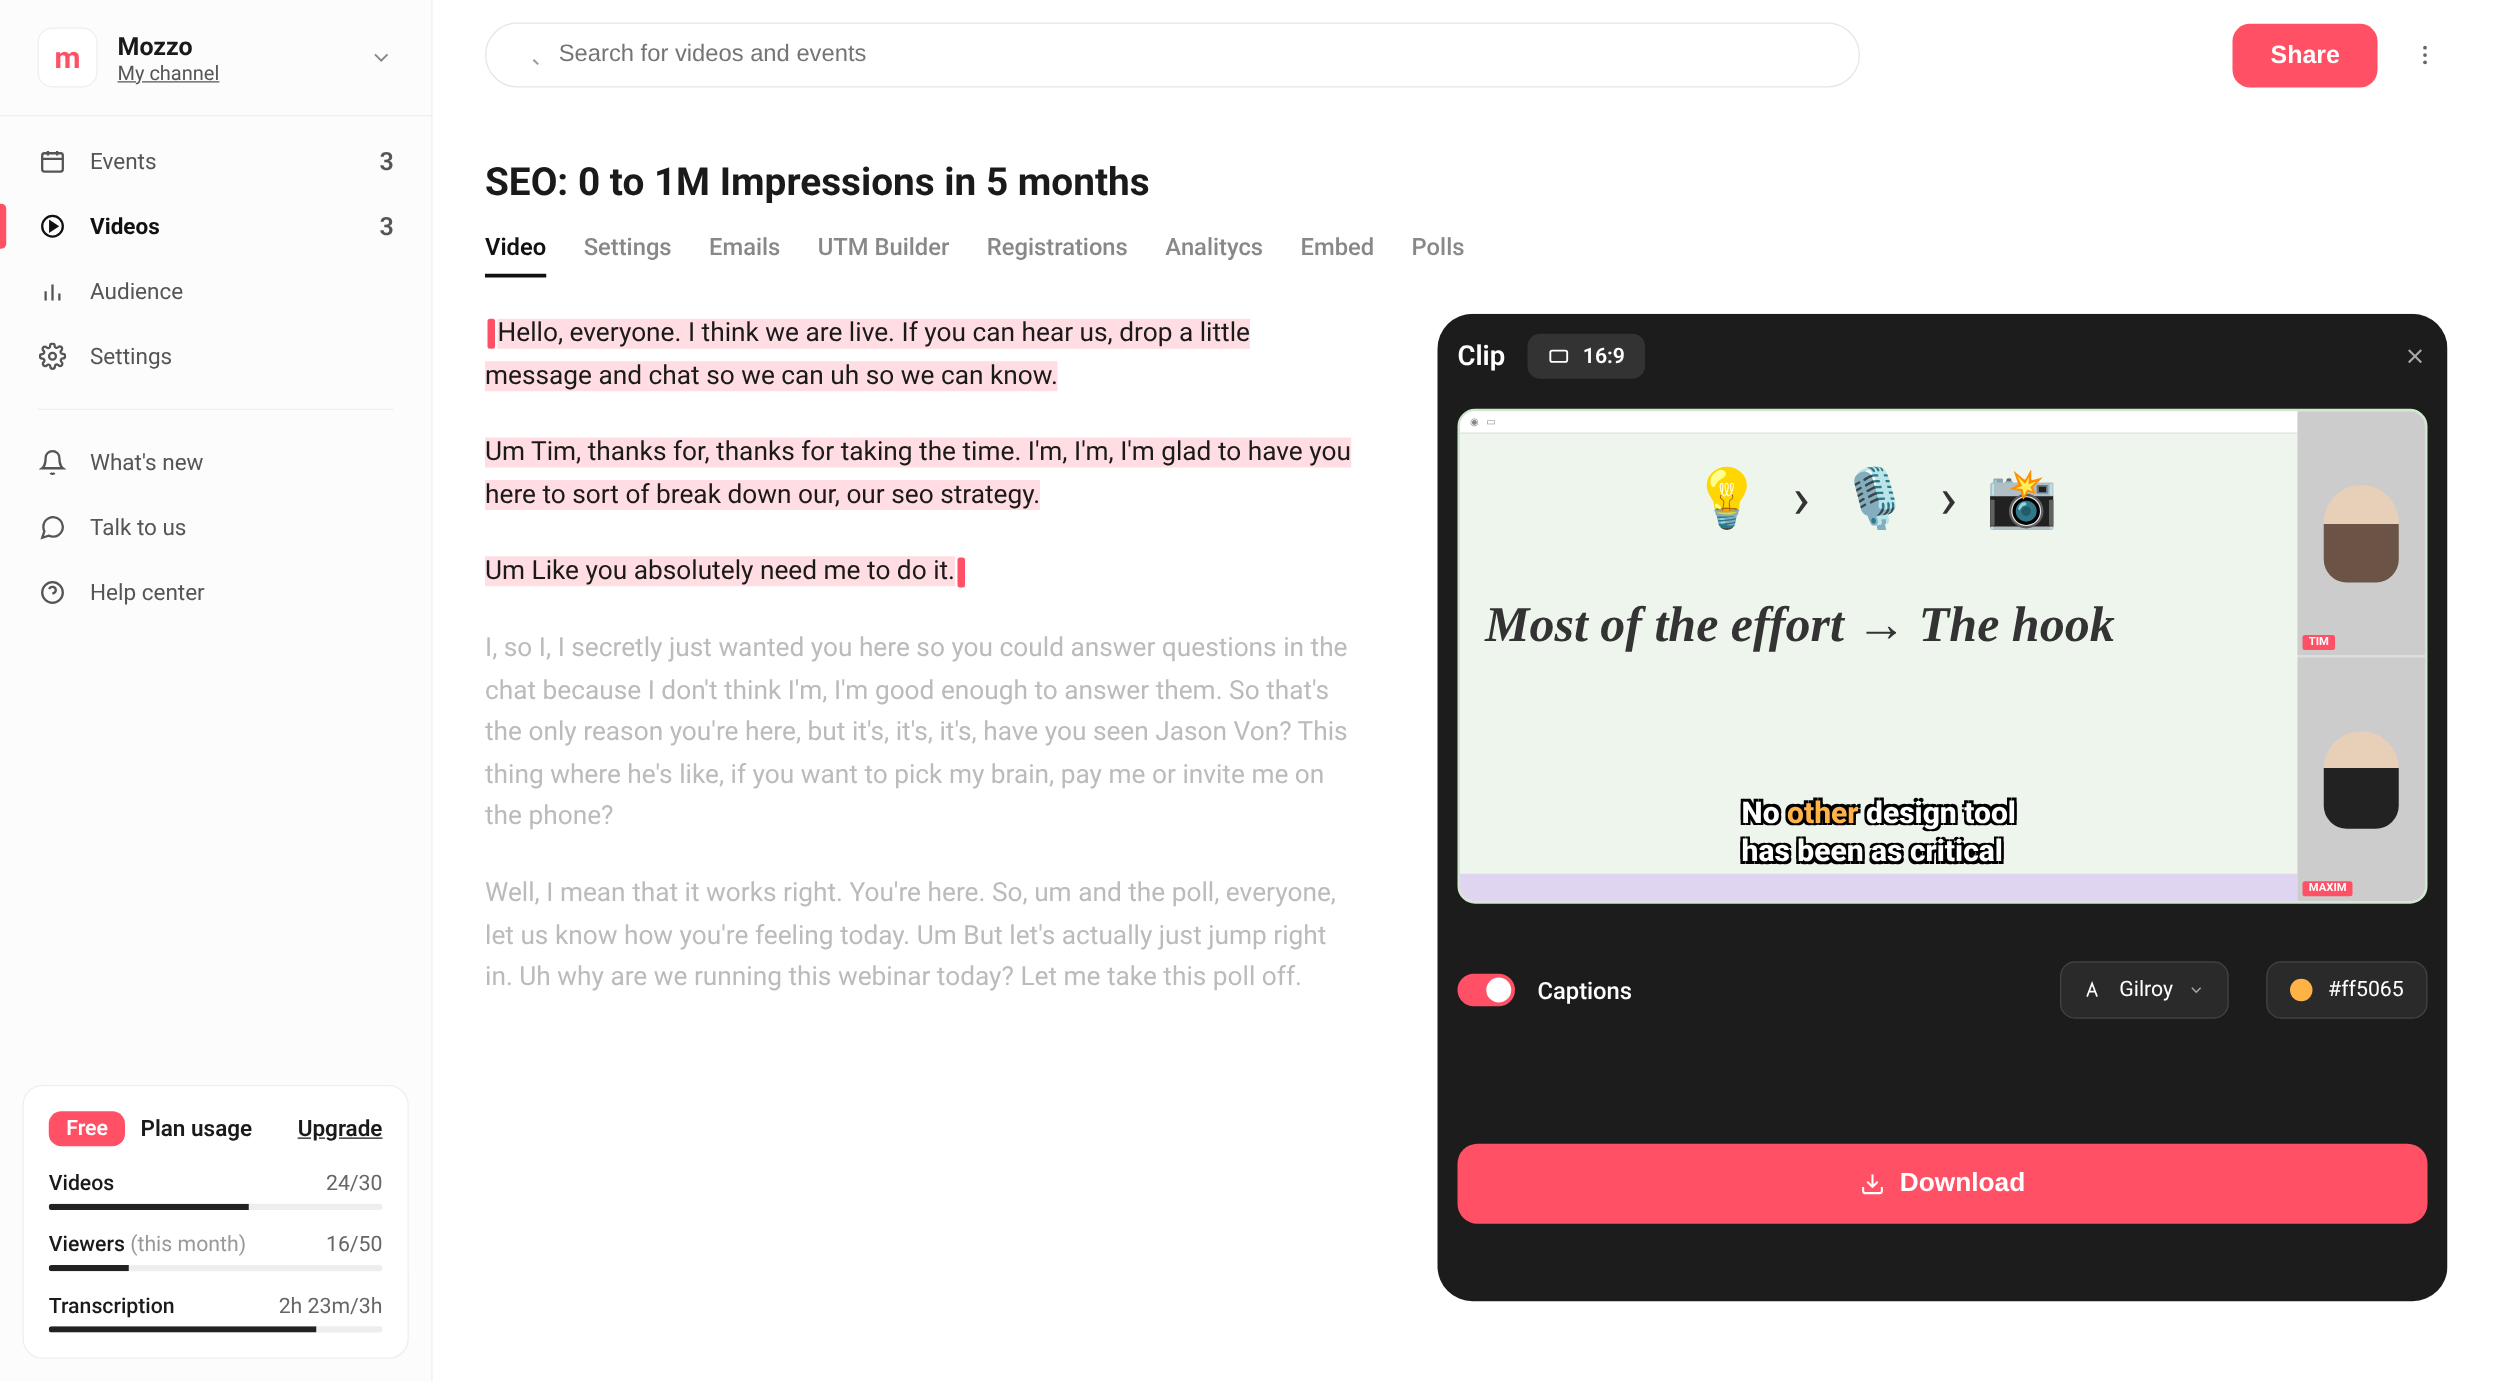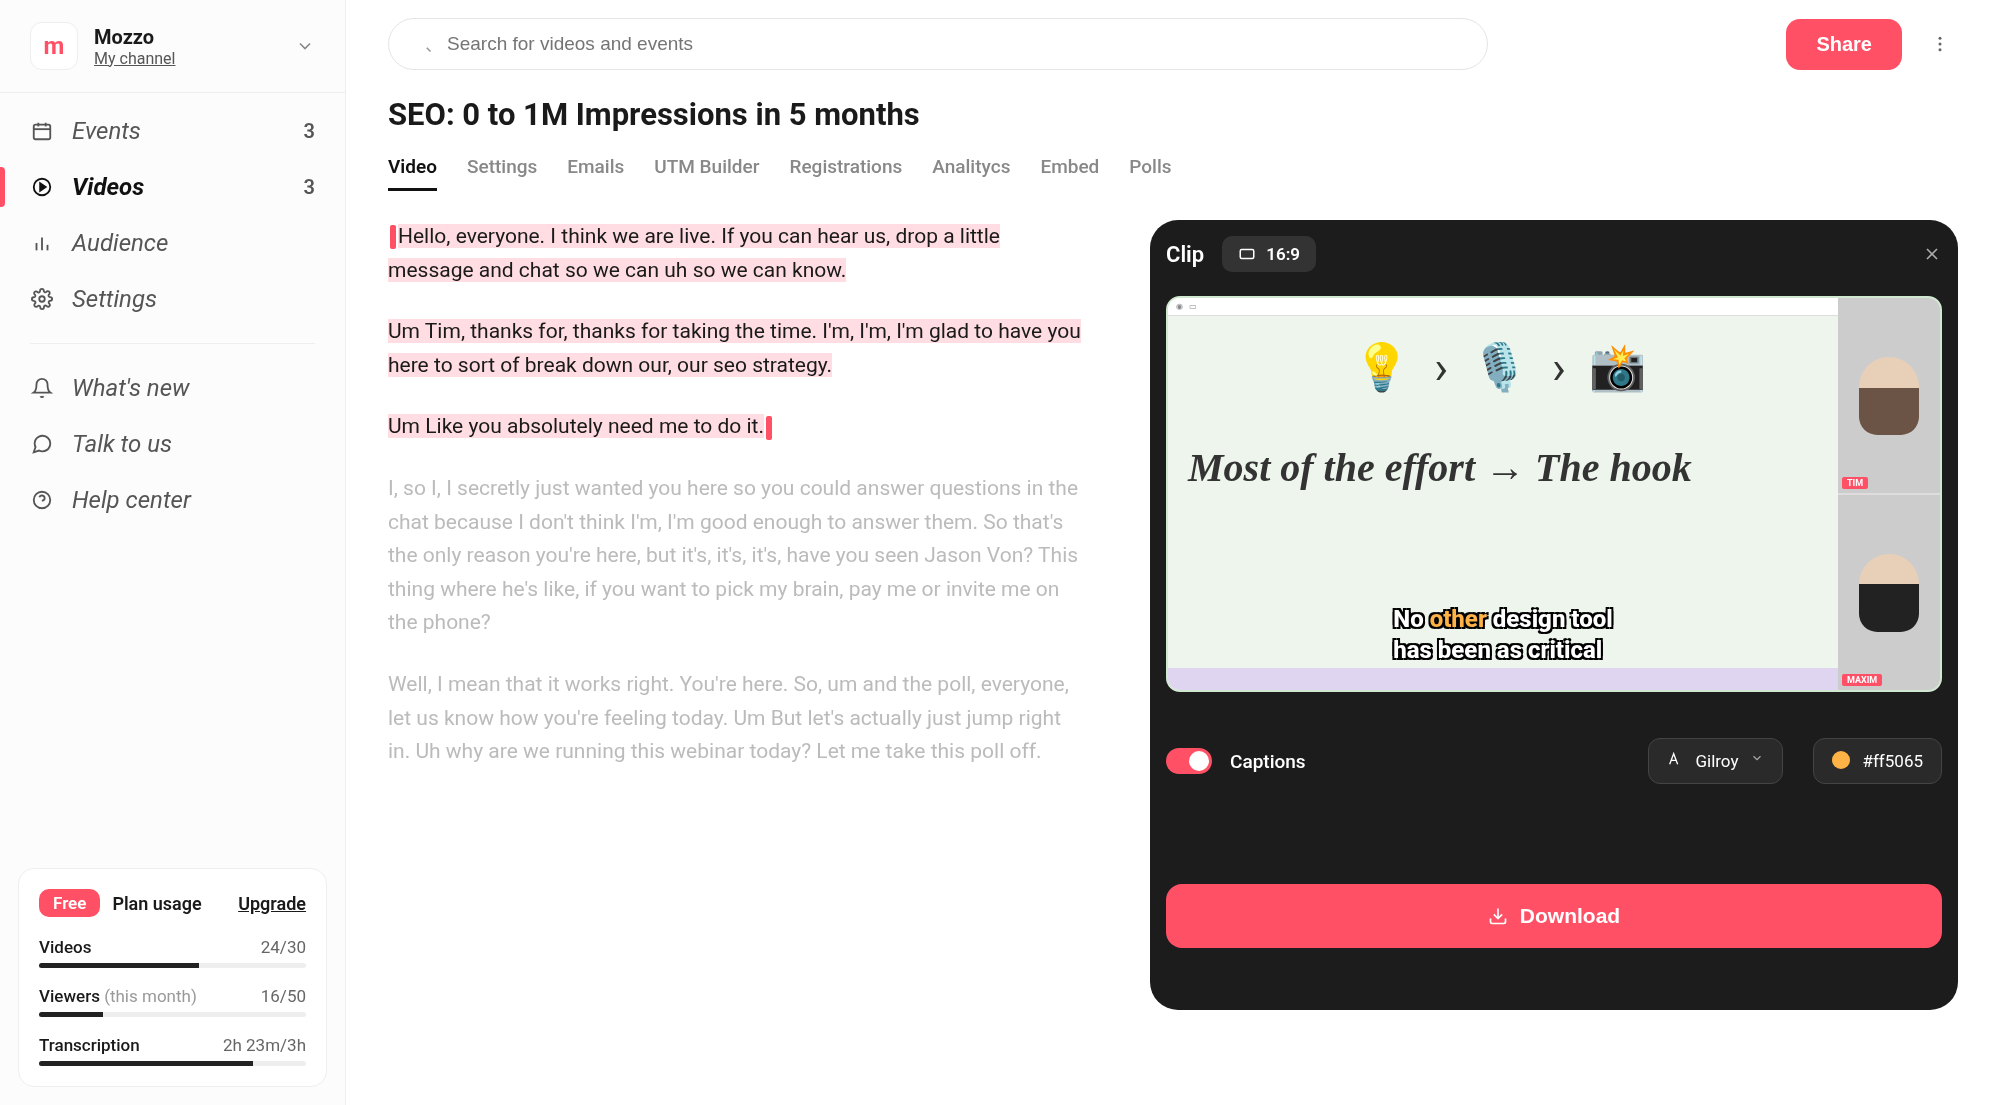--- a/index.html
+++ b/index.html
@@ -11,36 +11,36 @@
 .brand-text { flex: 1; }
 .brand-name { font-weight: 700; font-size: 20px; }
 .brand-sub { font-size: 16px; text-decoration: underline; color: #555; }
 .brand-chevron { color: #888; font-size: 20px; }
 .nav { padding: 10px 0; border-top: 1px solid #eee; }
 .nav-item { display: flex; align-items: center; padding: 14px 30px; gap: 18px; cursor: pointer; color: #555; position: relative; }
 .nav-item.active { color: #111; font-weight: 700; }
 .nav-item.active::before { content: ''; position: absolute; left: 0; top: 8px; bottom: 8px; width: 5px; background: #ff5065; border-radius: 0 4px 4px 0; }
 .nav-icon { width: 24px; height: 24px; display: flex; align-items: center; justify-content: center; }
 .nav-icon svg { width: 22px; height: 22px; stroke: currentColor; fill: none; stroke-width: 2; }
-.nav-label { flex: 1; font-size: 24px; font-style: italic; }
+.nav-label { flex: 1; font-size: 18px; }
 .nav-count { font-size: 20px; color: #555; font-weight: 600; }
 .nav-divider { height: 1px; background: #eee; margin: 16px 30px; }
 .plan-card { margin: auto 18px 18px; background: #fff; border: 1px solid #eee; border-radius: 16px; padding: 20px; }
 .plan-header { display: flex; align-items: center; gap: 12px; margin-bottom: 20px; }
 .pill { background: #ff5065; color: #fff; border-radius: 10px; padding: 4px 14px; font-weight: 600; font-size: 17px; }
 .plan-usage { font-weight: 600; font-size: 18px; }
 .upgrade { margin-left: auto; text-decoration: underline; font-size: 18px; font-weight: 600; cursor: pointer; }
 .stat { margin-bottom: 18px; }
 .stat-row { display: flex; justify-content: space-between; font-size: 17px; margin-bottom: 6px; }
 .stat-label { font-weight: 500; }
 .stat-sub { color: #999; font-weight: 400; }
 .stat-val { color: #666; }
 .bar { height: 5px; background: #eee; border-radius: 3px; overflow: hidden; }
 .bar-fill { height: 100%; background: #222; }
-.main { flex: 1; display: flex; flex-direction: column; }
+.main { flex: 1; display: flex; flex-direction: column; gap: 31px; }
 .topbar { display: flex; align-items: center; padding: 18px 42px; gap: 20px; }
 .search { flex: 1; max-width: 1100px; display: flex; align-items: center; border: 1px solid #e5e5e5; border-radius: 40px; padding: 14px 24px; gap: 14px; color: #999; }
 .search input { border: none; outline: none; font-size: 19px; flex: 1; background: transparent; }
 .share-btn { background: #ff5065; color: #fff; border: none; border-radius: 14px; padding: 14px 30px; font-size: 20px; font-weight: 700; cursor: pointer; margin-left: auto; }
 .more-btn { width: 36px; height: 36px; display: flex; align-items: center; justify-content: center; cursor: pointer; color: #666; }
 .content { padding: 8px 42px 0; flex: 1; display: flex; flex-direction: column; }
 .page-title { font-size: 31px; font-weight: 700; margin-bottom: 12px; }
 .tabs { display: flex; gap: 30px; border-bottom: 1px solid transparent; margin-bottom: 28px; }
 .tab { padding: 10px 0; font-size: 19px; color: #888; cursor: pointer; font-weight: 500; }
 .tab.active { color: #111; border-bottom: 3px solid #111; font-weight: 600; }
@@ -66,21 +66,21 @@
 .preview-bottom-strip { position: absolute; bottom: 0; left: 0; right: 0; height: 22px; background: #e0d5f0; }
 .preview-side { width: 102px; display: flex; flex-direction: column; gap: 2px; background: #ddd; }
 .person { flex: 1; background: #ccc; position: relative; display: flex; align-items: center; justify-content: center; overflow: hidden; }
 .person-tag { position: absolute; bottom: 4px; left: 4px; background: #ff5065; color: #fff; font-size: 9px; padding: 1px 5px; border-radius: 2px; font-weight: 700; }
 .person-shape { width: 60px; height: 78px; border-radius: 36px 36px 22px 22px; background: linear-gradient(#e8d0b8 40%, #6b5445 40%); }
 .person2 .person-shape { background: linear-gradient(#e8d0b8 38%, #222 38%); }
 .clip-controls { display: flex; align-items: center; gap: 18px; margin-top: 46px; }
 .toggle { width: 46px; height: 26px; background: #ff5065; border-radius: 14px; position: relative; cursor: pointer; }
 .toggle::after { content: ''; position: absolute; right: 3px; top: 3px; width: 20px; height: 20px; background: #fff; border-radius: 50%; }
 .captions-label { font-size: 19px; font-weight: 500; }
-.font-chip, .color-chip { margin-left: auto; background: #2a2a2a; border: 1px solid #444; border-radius: 12px; padding: 12px 18px; display: flex; align-items: flex-start; gap: 12px; font-size: 17px; cursor: pointer; }
+.font-chip, .color-chip { margin-left: auto; background: #2a2a2a; border: 1px solid #444; border-radius: 12px; padding: 12px 18px; display: flex; align-items: center; gap: 12px; font-size: 17px; cursor: pointer; }
 .color-chip { margin-left: 12px; }
 .color-dot { width: 18px; height: 18px; border-radius: 50%; background: #ffb347; }
 .download-btn { width: 100%; background: #ff5065; color: #fff; border: none; border-radius: 16px; padding: 20px; font-size: 21px; font-weight: 600; display: flex; align-items: center; justify-content: center; gap: 12px; cursor: pointer; margin-top: 100px; }
 svg { display: block; }
 </style>
 </head>
 <body>
 
 <div class="app">
   <aside class="sidebar">

